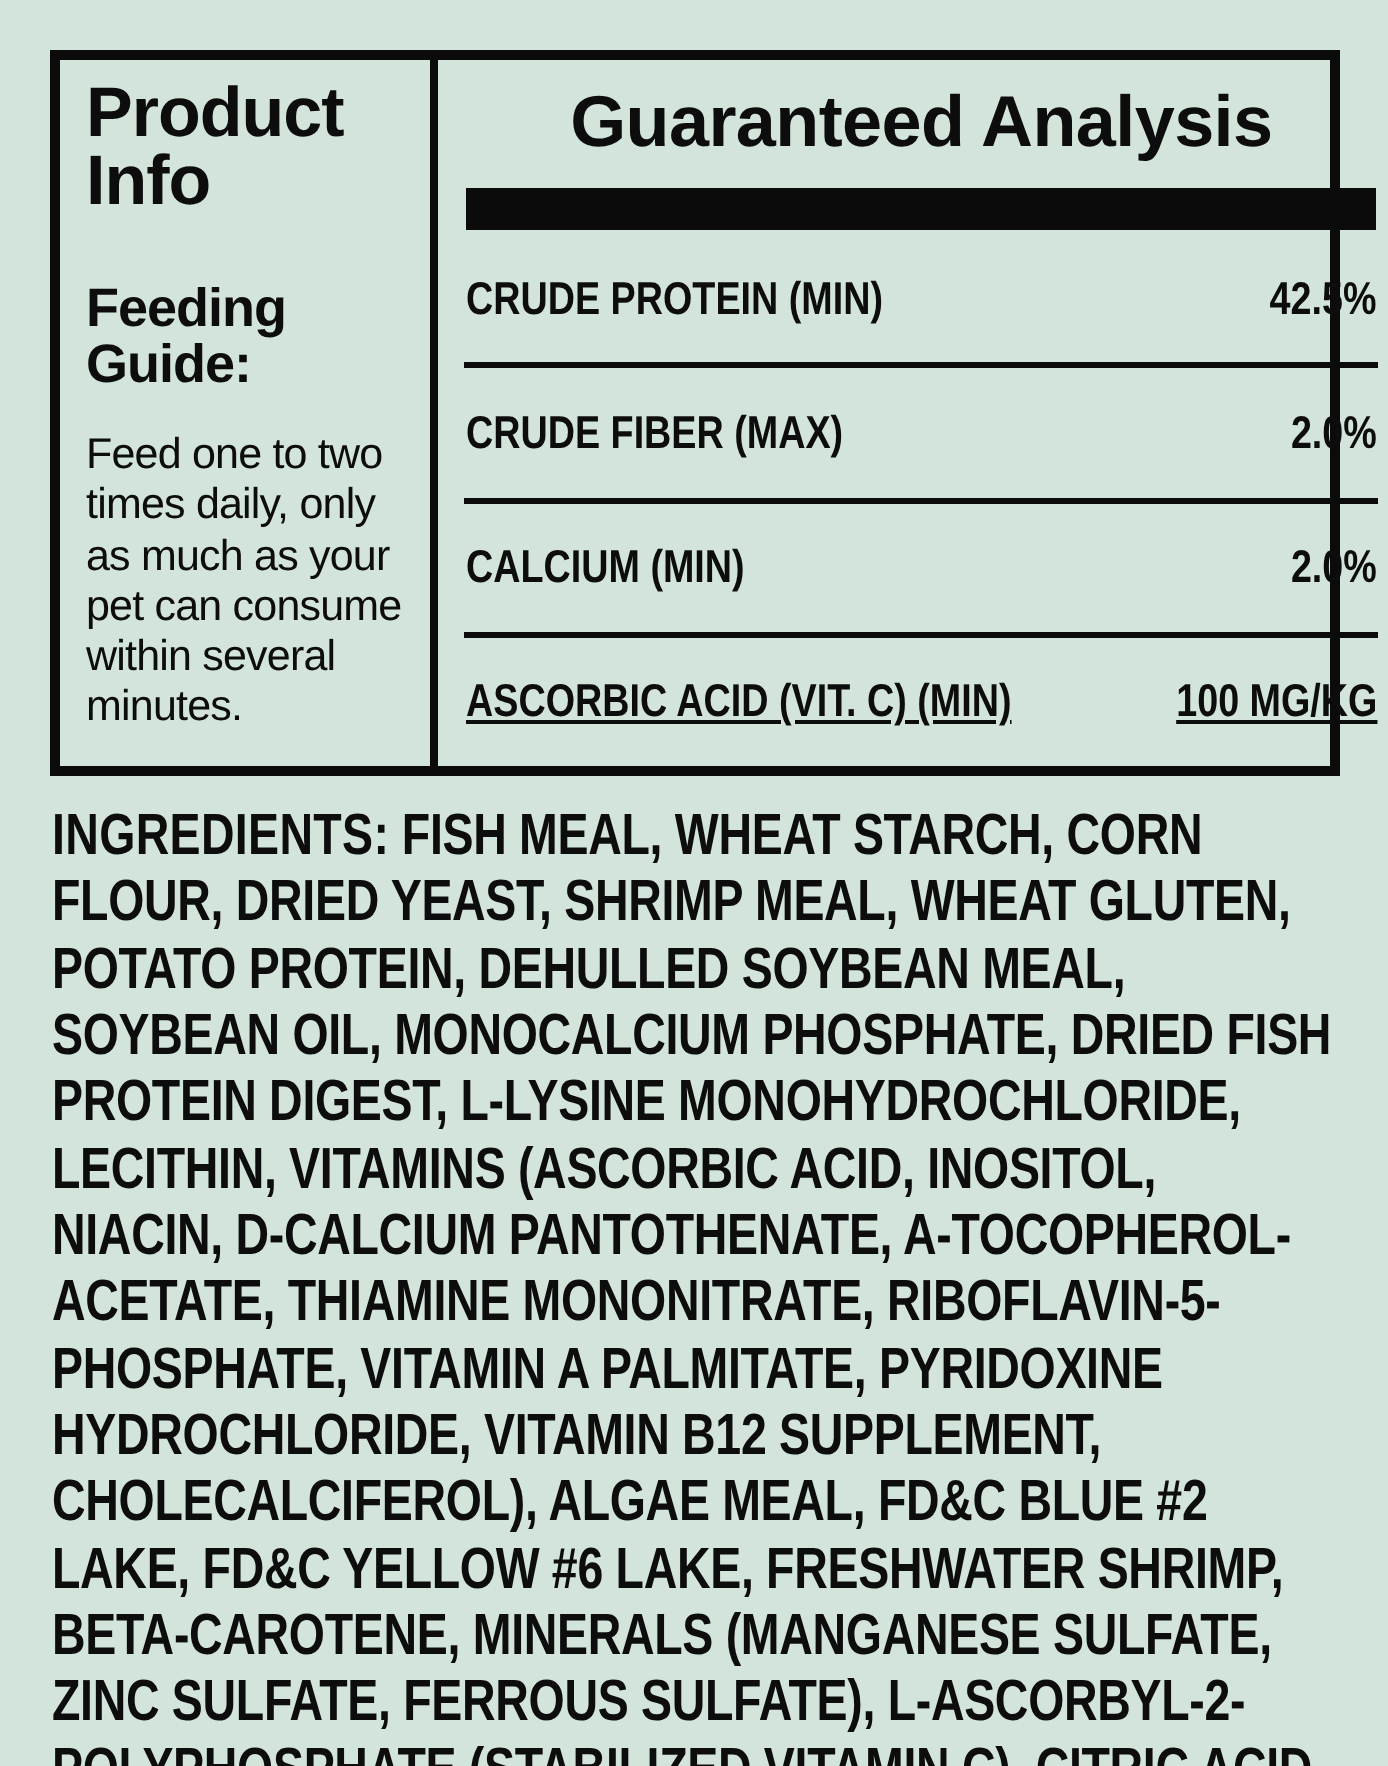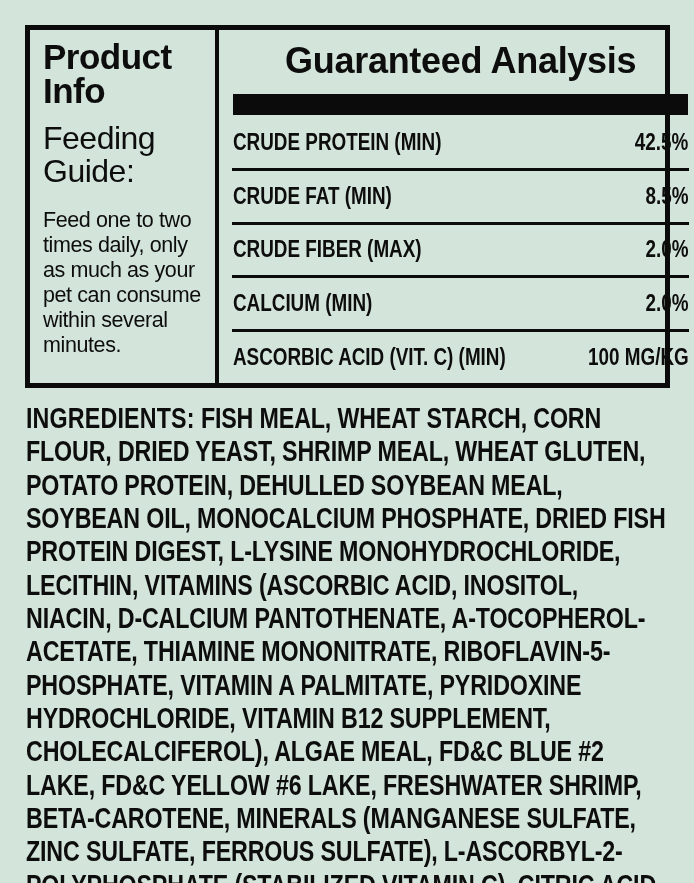--- a/index.html
+++ b/index.html
@@ -34,24 +34,24 @@
     border-right: 4px solid #0b0b0b;
     padding: 10px 8px 16px 13px;
   }
   .product-title {
     font-size: 35px;
     font-weight: bold;
     line-height: 0.98;
     letter-spacing: -0.5px;
   }
   .feeding-title {
-    font-size: 32px;
-    font-weight: normal;
+    font-size: 27px;
+    font-weight: bold;
     line-height: 1.05;
-    margin-top: 13px;
+    margin-top: 31px;
     letter-spacing: -0.5px;
   }
   .feeding-text {
     font-size: 21.5px;
     line-height: 1.17;
     margin-top: 19px;
     letter-spacing: -0.4px;
   }
 
   
@@ -83,20 +83,21 @@
   .ga-row {
     flex: 1 1 auto;
     display: flex;
     justify-content: space-between;
     align-items: center;
     border-bottom: 3px solid #0b0b0b;
     padding: 0 1px;
   }
   .ga-row:last-child {
     border-bottom: none;
+    text-decoration: underline;
   }
   .ga-label {
     display: inline-block;
     font-size: 23px;
     font-weight: bold;
     white-space: nowrap;
     transform: scaleX(0.82);
     transform-origin: left center;
   }
   .ga-value {
@@ -140,24 +141,20 @@
 
   <div class="right-panel">
     <div class="ga-title">Guaranteed Analysis</div>
     <div class="ga-bar"></div>
     <div class="ga-rows">
       <div class="ga-row">
         <span class="ga-label">CRUDE PROTEIN (MIN)</span>
         <span class="ga-value">42.5%</span>
       </div>
       <div class="ga-row">
-        <span class="ga-label">CRUDE FAT (MIN)</span>
-        <span class="ga-value">8.5%</span>
-      </div>
-      <div class="ga-row">
         <span class="ga-label">CRUDE FIBER (MAX)</span>
         <span class="ga-value">2.0%</span>
       </div>
       <div class="ga-row">
         <span class="ga-label">CALCIUM (MIN)</span>
         <span class="ga-value">2.0%</span>
       </div>
       <div class="ga-row">
         <span class="ga-label">ASCORBIC ACID (VIT. C) (MIN)</span>
         <span class="ga-value">100 MG/KG</span>

